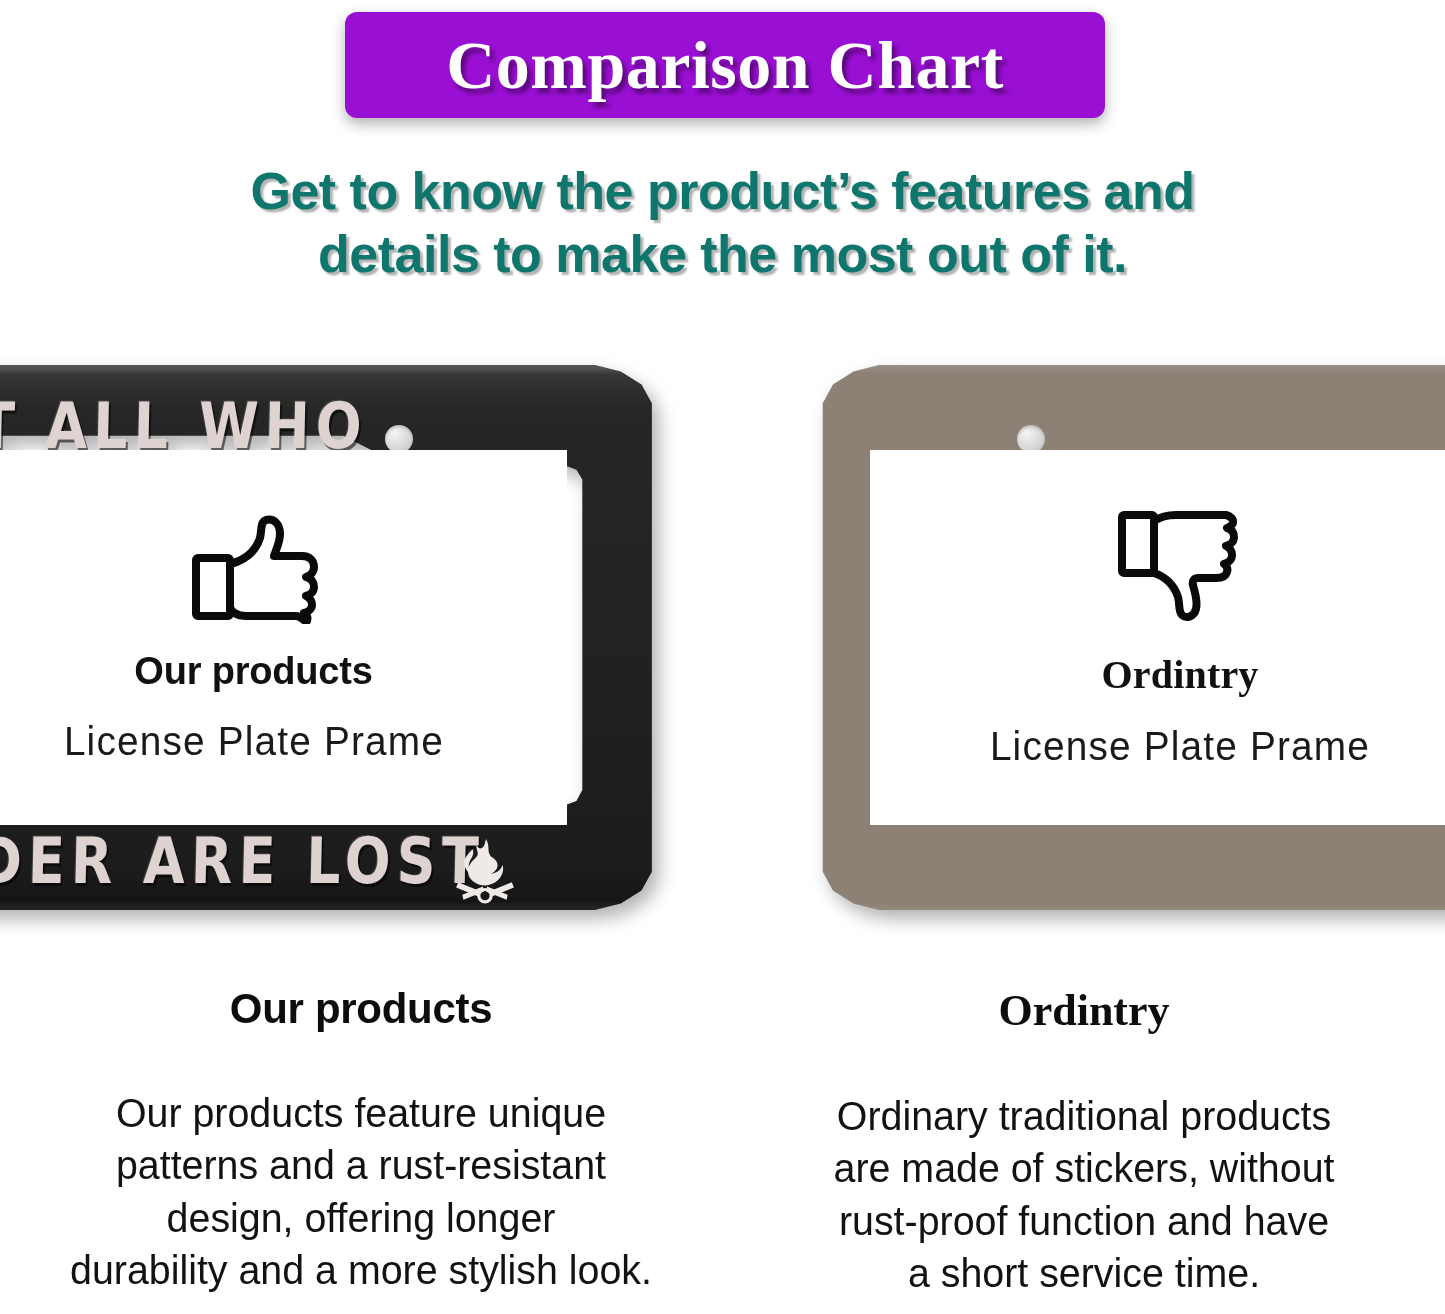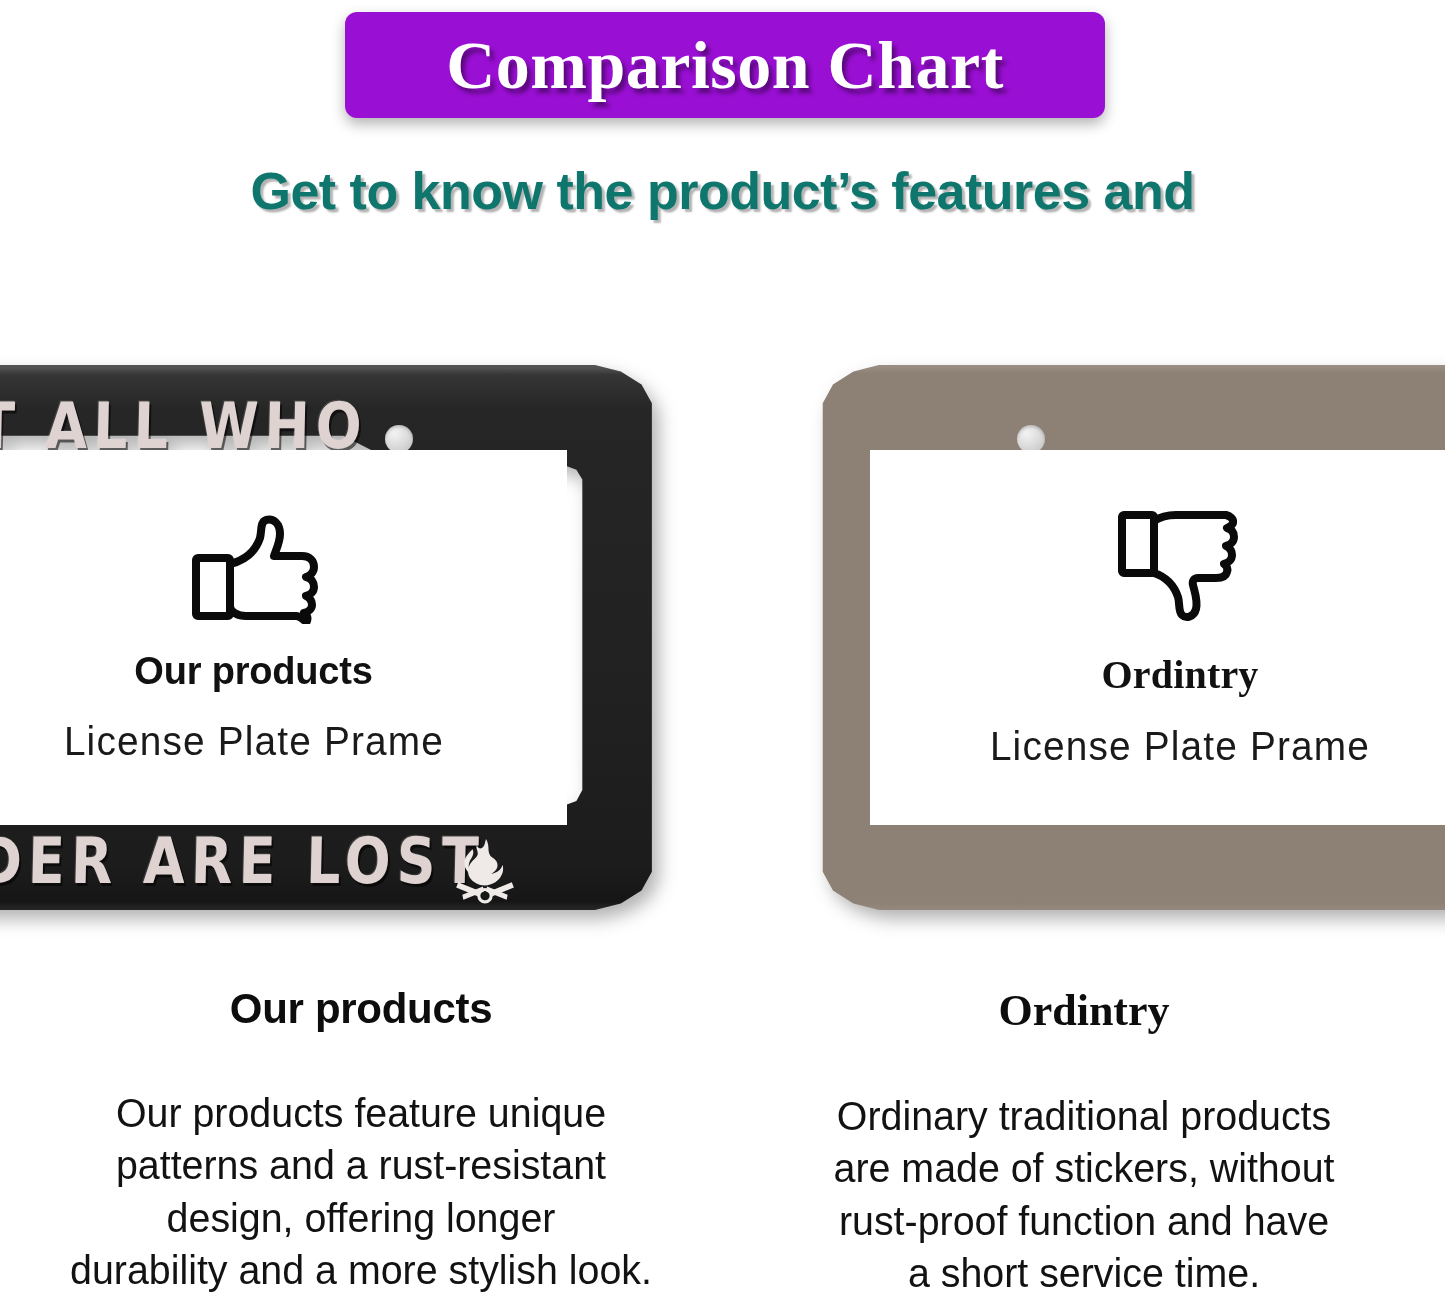--- a/index.html
+++ b/index.html
@@ -208,20 +208,21 @@
 <body>
 
 <div class="page">
 
   <div class="title-banner">
     <div class="title-text">Comparison Chart</div>
   </div>
 
   <div class="subtitle">
     <span class="ln">Get to know the product’s features and</span>
+    <span class="ln">details to make the most out of it.</span>
   </div>
 
   <div class="frames">
 
     <div class="plate plate-left">
       <div class="plate-body">
         <svg width="0" height="0" style="position:absolute" aria-hidden="true">
           <defs>
             <clipPath id="maskL" clipPathUnits="objectBoundingBox"></clipPath>
           </defs>

